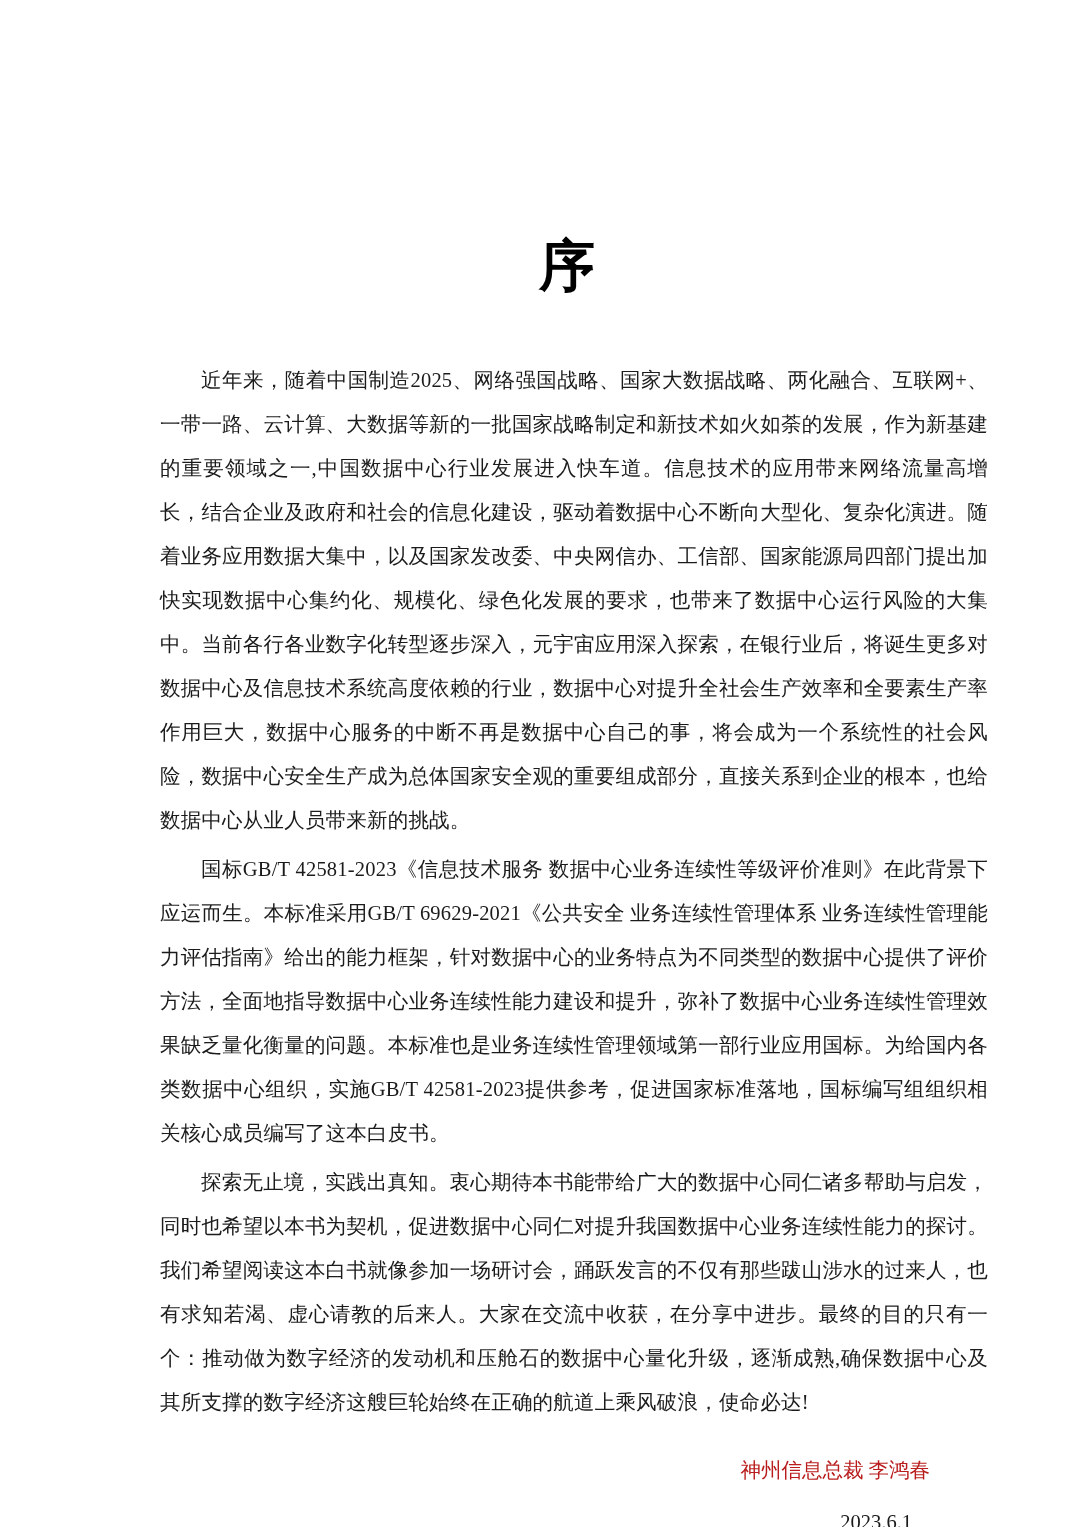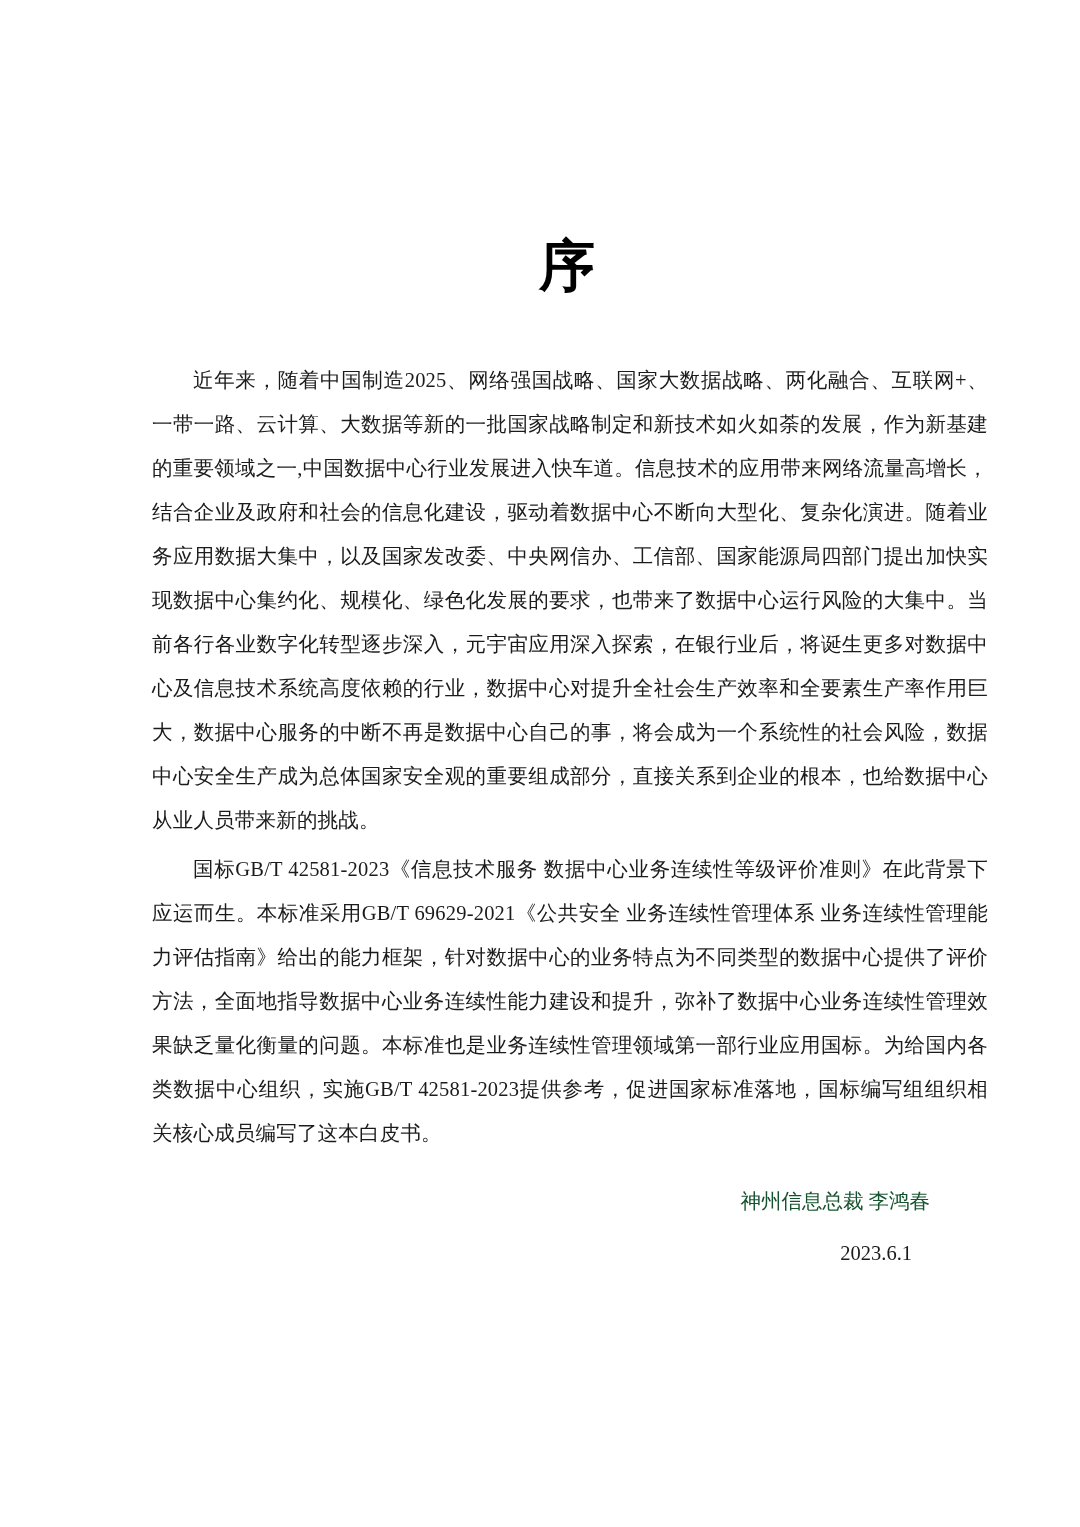--- a/index.html
+++ b/index.html
@@ -38,59 +38,60 @@
     margin: 0;
     padding-top: 238px;
     line-height: 1;
     font-family: "Liberation Serif", "DejaVu Serif", serif;
     color: #000000;
   }
   .body-block {
     margin-top: 64px;
   }
   p.para {
-    margin: 0 0 5px 4px;
+    margin: 0 0 5px 12px;
     font-size: 20.5px;
     line-height: 44px;
     text-align: justify;
     text-justify: inter-ideograph;
     text-indent: 2em;
     color: #1b1b1b;
     letter-spacing: 0.2px;
     font-family: "Liberation Serif", "DejaVu Serif", serif;
   }
   .signature-block {
     margin-top: 26px;
     text-align: right;
     padding-right: 58px;
   }
   .signature {
     font-size: 20.5px;
     line-height: 40px;
-    color: #14532d;
+    color: #b91c1c;
   }
   .sign-date {
     font-size: 20.5px;
     line-height: 40px;
     color: #1b1b1b;
     margin-top: 12px;
     padding-right: 18px;
   }
 </style>
 </head>
 <body>
 
 <div class="page">
   <div class="content">
 
     <h1 class="doc-title">序</h1>
 
     <div class="body-block">
       <p class="para">近年来，随着中国制造2025、网络强国战略、国家大数据战略、两化融合、互联网+、一带一路、云计算、大数据等新的一批国家战略制定和新技术如火如荼的发展，作为新基建的重要领域之一,中国数据中心行业发展进入快车道。信息技术的应用带来网络流量高增长，结合企业及政府和社会的信息化建设，驱动着数据中心不断向大型化、复杂化演进。随着业务应用数据大集中，以及国家发改委、中央网信办、工信部、国家能源局四部门提出加快实现数据中心集约化、规模化、绿色化发展的要求，也带来了数据中心运行风险的大集中。当前各行各业数字化转型逐步深入，元宇宙应用深入探索，在银行业后，将诞生更多对数据中心及信息技术系统高度依赖的行业，数据中心对提升全社会生产效率和全要素生产率作用巨大，数据中心服务的中断不再是数据中心自己的事，将会成为一个系统性的社会风险，数据中心安全生产成为总体国家安全观的重要组成部分，直接关系到企业的根本，也给数据中心从业人员带来新的挑战。</p>
       <p class="para">国标GB/T 42581-2023《信息技术服务 数据中心业务连续性等级评价准则》在此背景下应运而生。本标准采用GB/T 69629-2021《公共安全 业务连续性管理体系 业务连续性管理能力评估指南》给出的能力框架，针对数据中心的业务特点为不同类型的数据中心提供了评价方法，全面地指导数据中心业务连续性能力建设和提升，弥补了数据中心业务连续性管理效果缺乏量化衡量的问题。本标准也是业务连续性管理领域第一部行业应用国标。为给国内各类数据中心组织，实施GB/T 42581-2023提供参考，促进国家标准落地，国标编写组组织相关核心成员编写了这本白皮书。</p>
+      <p class="para">探索无止境，实践出真知。衷心期待本书能带给广大的数据中心同仁诸多帮助与启发，同时也希望以本书为契机，促进数据中心同仁对提升我国数据中心业务连续性能力的探讨。我们希望阅读这本白书就像参加一场研讨会，踊跃发言的不仅有那些跋山涉水的过来人，也有求知若渴、虚心请教的后来人。大家在交流中收获，在分享中进步。最终的目的只有一个：推动做为数字经济的发动机和压舱石的数据中心量化升级，逐渐成熟,确保数据中心及其所支撑的数字经济这艘巨轮始终在正确的航道上乘风破浪，使命必达!</p>
     </div>
 
     <div class="signature-block">
       <div class="signature">神州信息总裁 李鸿春</div>
       <div class="sign-date">2023.6.1</div>
     </div>
 
   </div>
 </div>
 

